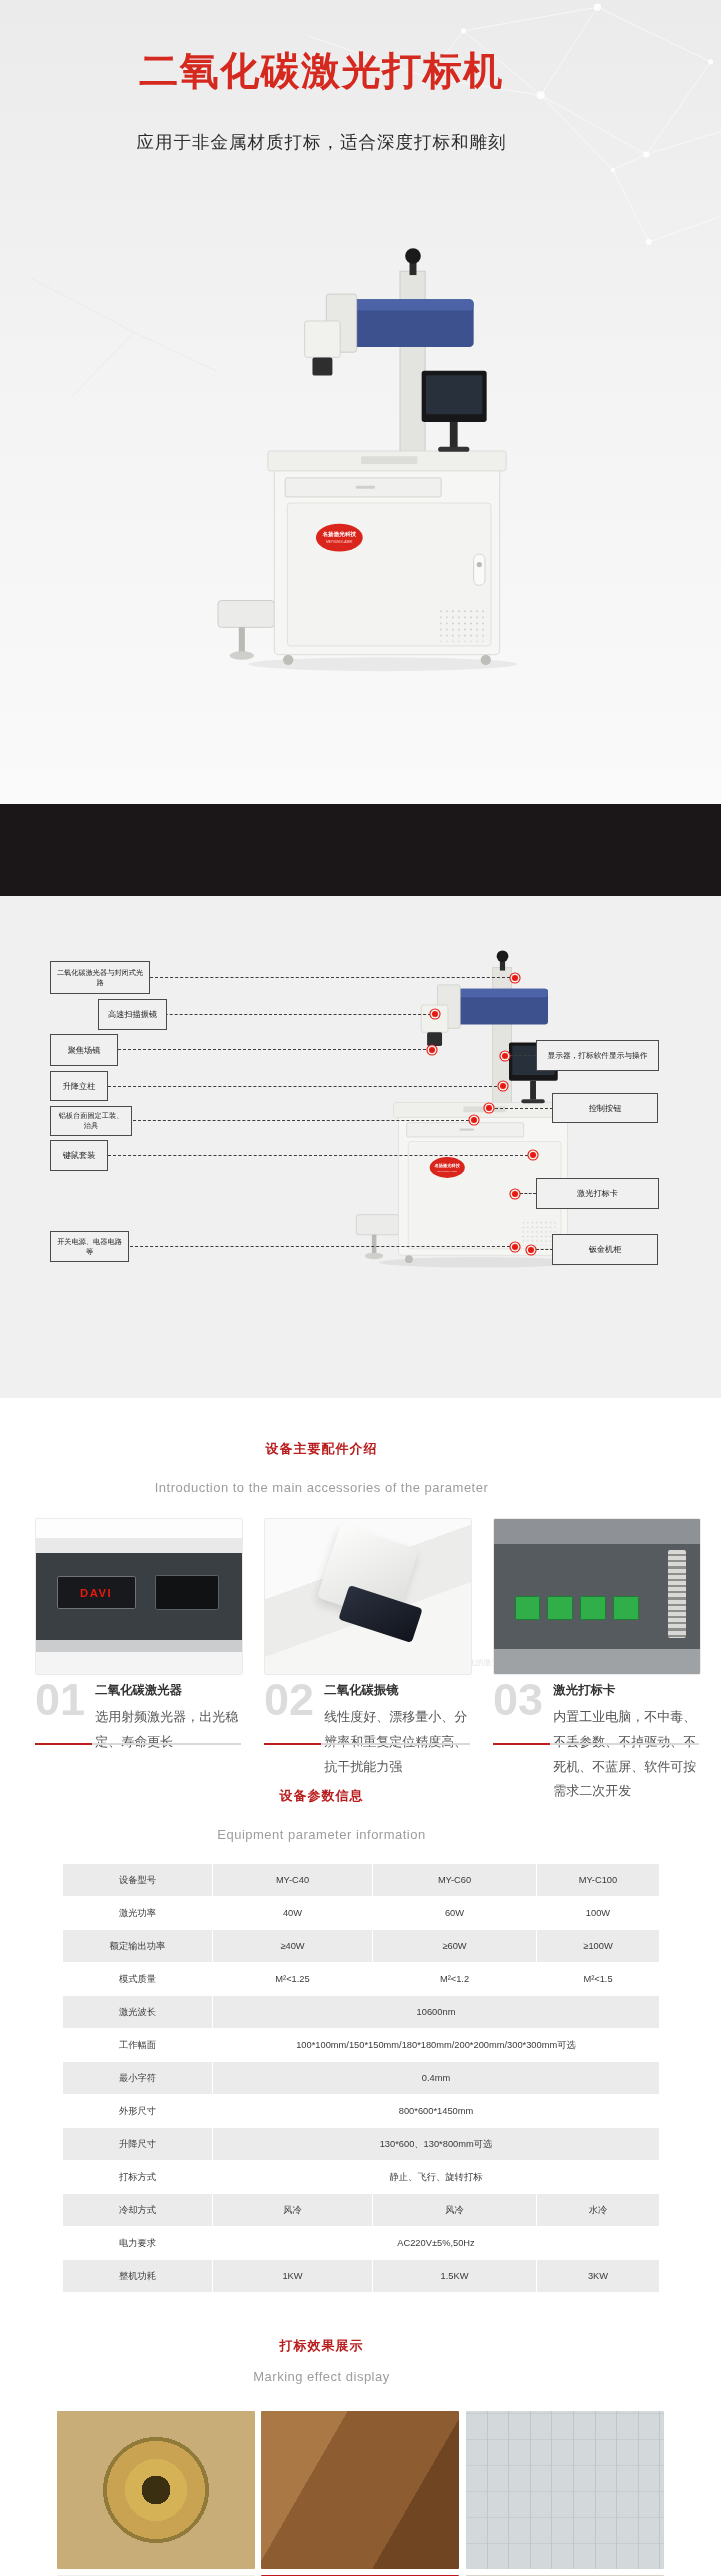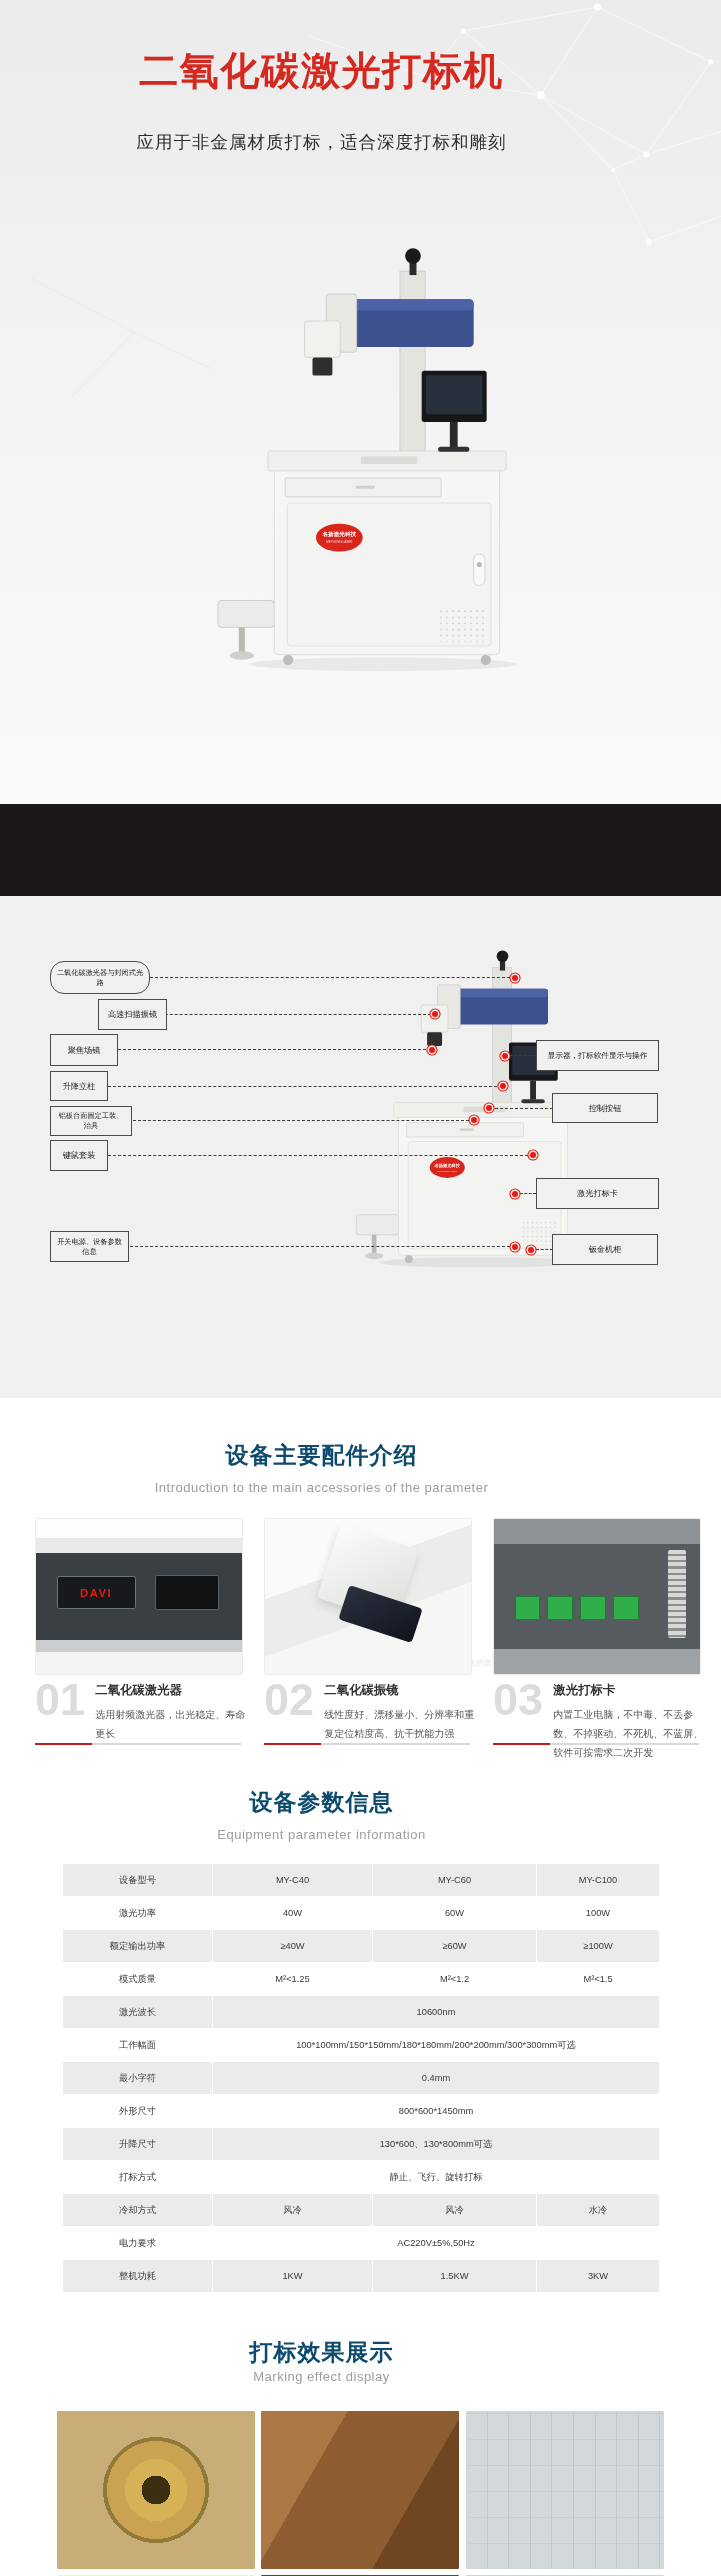--- a/index.html
+++ b/index.html
@@ -17,21 +17,21 @@
   
   .sbanner{left:0;top:804px;width:721px;height:93px;background:#1b1617;}
   .sbanner-en{left:93px;top:823px;font-size:29px;font-weight:700;color:#fff;letter-spacing:0.5px;}
   .sbanner-quote{left:334px;top:802px;font-size:67px;line-height:1;color:#e8190f;font-family:"DejaVu Serif",serif;font-weight:700;}
   .sbanner-title{left:399px;top:826px;font-size:13px;font-weight:700;color:#fff;}
   .sbanner-desc{left:399px;top:854px;font-size:7.7px;color:#e4e4e4;}
 
   
   .sdiag{left:0;top:896px;width:721px;height:502px;background:#f1f0f0;}
   .sbox{position:absolute;border:0.5px solid #4a4a4a;background:#f1f0f0;display:flex;align-items:center;justify-content:center;font-size:8.2px;color:#222;text-align:center;padding:0 4.1px;box-sizing:border-box;z-index:3;}
-  .lb1{left:50px;top:961px;width:100px;height:33px;font-size:7.2px;border-radius:14px;}
+  .lb1{left:50px;top:961px;width:100px;height:33px;font-size:7.2px;}
   .lb2{left:50px;top:999px;width:69px;height:31px;margin-left:48px;}
   .lb3{left:50px;top:1034px;width:68px;height:32px;}
   .lb4{left:50px;top:1071px;width:58px;height:30px;}
   .lb5{left:50px;top:1106px;width:82px;height:30px;font-size:7.2px;font-family:Liberation Serif, serif;}
   .lb6{left:50px;top:1140px;width:58px;height:31px;}
   .lb7{left:50px;top:1231px;width:79px;height:31px;font-size:7.2px;}
   .rb1{left:536px;top:1040px;width:123px;height:31px;font-size:7.7px;}
   .rb2{left:552px;top:1093px;width:106px;height:30px;}
   .rb3{left:536px;top:1178px;width:123px;height:31px;}
   .rb4{left:552px;top:1234px;width:106px;height:31px;}
@@ -42,30 +42,30 @@
   .dl7{left:130px;top:1246px;width:380px;} .dl8{left:510px;top:1055px;width:26px;}
   .dl9{left:495px;top:1108px;width:58px;} .dl10{left:520px;top:1193px;width:15.5px;}
   .dl11{left:536px;top:1249px;width:16.5px;}
   .dot{position:absolute;width:6.2px;height:6.2px;border-radius:50%;background:#e8190f;box-shadow:0 0 0 1.5px #f1f0f0,0 0 0 2.6px #e8190f;z-index:4;}
   .dt1{left:512px;top:975px;} .dt2{left:432px;top:1011px;} .dt3{left:429px;top:1047px;}
   .dt4{left:500px;top:1083px;} .dt5{left:471px;top:1117px;} .dt6{left:530px;top:1152px;}
   .dt7{left:512px;top:1244px;} .dt8{left:502px;top:1053px;} .dt9{left:486px;top:1105px;}
   .dt10{left:512px;top:1191px;} .dt11{left:528px;top:1247px;}
 
   
-  .h-cn{font-size:23px;font-weight:800;color:#0c4a6e;letter-spacing:1px;}
+  .h-cn{font-size:13px;font-weight:800;color:#b91c1c;letter-spacing:1px;}
   .h-en{font-size:13px;color:#9d9d9d;letter-spacing:0.5px;}
 
   
   .acard{position:absolute;top:1518px;width:206px;height:155px;background:#fff;border:0.5px solid #ebebeb;border-radius:2.1px;overflow:hidden;}
   .ac1{left:35px;} .ac2{left:264px;} .ac3{left:493px;}
   .acap{position:absolute;top:1681px;width:216px;display:flex;align-items:flex-start;}
   .anum{font-size:45px;font-weight:800;color:#dcdcdc;line-height:0.85;margin-right:10.3px;flex:none;}
   .atit{font-size:12.4px;font-weight:700;color:#333;margin:1px 0 6.2px;}
-  .adesc{font-size:10px;color:#555;line-height:1.9;width:155px;}
+  .adesc{font-size:13px;color:#555;line-height:1.9;width:155px;}
   .abar{position:absolute;top:1743px;width:206px;height:1.5px;background:#d9d9d9;}
   .abar i{display:block;width:57px;height:2.6px;margin-top:-0.5px;background:#c01e1a;}
   
   .ph{position:absolute;inset:0;}
   .ph-laser{background:linear-gradient(180deg,#fdfdfd 0 12%,#e9e9e9 12% 22%,#3a3f44 22% 78%,#caccce 78% 86%,#f4f4f4 86%);}
   .ph-laser b{position:absolute;left:20.6px;top:57px;width:77px;height:31px;background:#17191c;border:1.5px solid #6e7479;border-radius:2.1px;color:#e8190f;font-size:11.3px;font-weight:700;display:flex;align-items:center;justify-content:center;letter-spacing:1.5px;}
   .ph-laser u{position:absolute;right:23px;top:56px;width:62px;height:33px;background:#101214;border-radius:2.1px;border:1.5px solid #5c6166;}
   .ph-galvo{background:linear-gradient(160deg,#fafafa 0 35%,#ececea 35% 60%,#f6f6f4 60%);}
   .ph-galvo b{position:absolute;left:62px;top:15.5px;width:82px;height:77px;background:linear-gradient(135deg,#fcfcfb,#dcdcd9);border-radius:5.2px;transform:rotate(18deg);box-shadow:0 5.2px 9.3px rgba(0,0,0,.12);}
   .ph-galvo u{position:absolute;left:77px;top:77px;width:77px;height:36px;background:linear-gradient(135deg,#2c3140,#11141c);border-radius:4.1px;transform:rotate(18deg);}
@@ -192,21 +192,21 @@
   <svg class="abs" style="left:340px;top:907px;z-index:1" width="247" height="391" viewBox="0 0 760 1200">
     <use href="#machine"></use>
   </svg>
 
   <div class="sbox lb1">二氧化碳激光器与封闭式光路</div>
   <div class="sbox lb2">高速扫描振镜</div>
   <div class="sbox lb3">聚焦场镜</div>
   <div class="sbox lb4">升降立柱</div>
   <div class="sbox lb5">铝板台面固定工装、治具</div>
   <div class="sbox lb6">键鼠套装</div>
-  <div class="sbox lb7">开关电源、设备参数信息</div>
+  <div class="sbox lb7">开关电源、电器电路等</div>
   <div class="sbox rb1">显示器，打标软件显示与操作</div>
   <div class="sbox rb2">控制按钮</div>
   <div class="sbox rb3">激光打标卡</div>
   <div class="sbox rb4">钣金机柜</div>
 
   <div class="dline dl1"></div>
   <div class="dline dl2"></div>
   <div class="dline dl3"></div>
   <div class="dline dl4"></div>
   <div class="dline dl5"></div>

